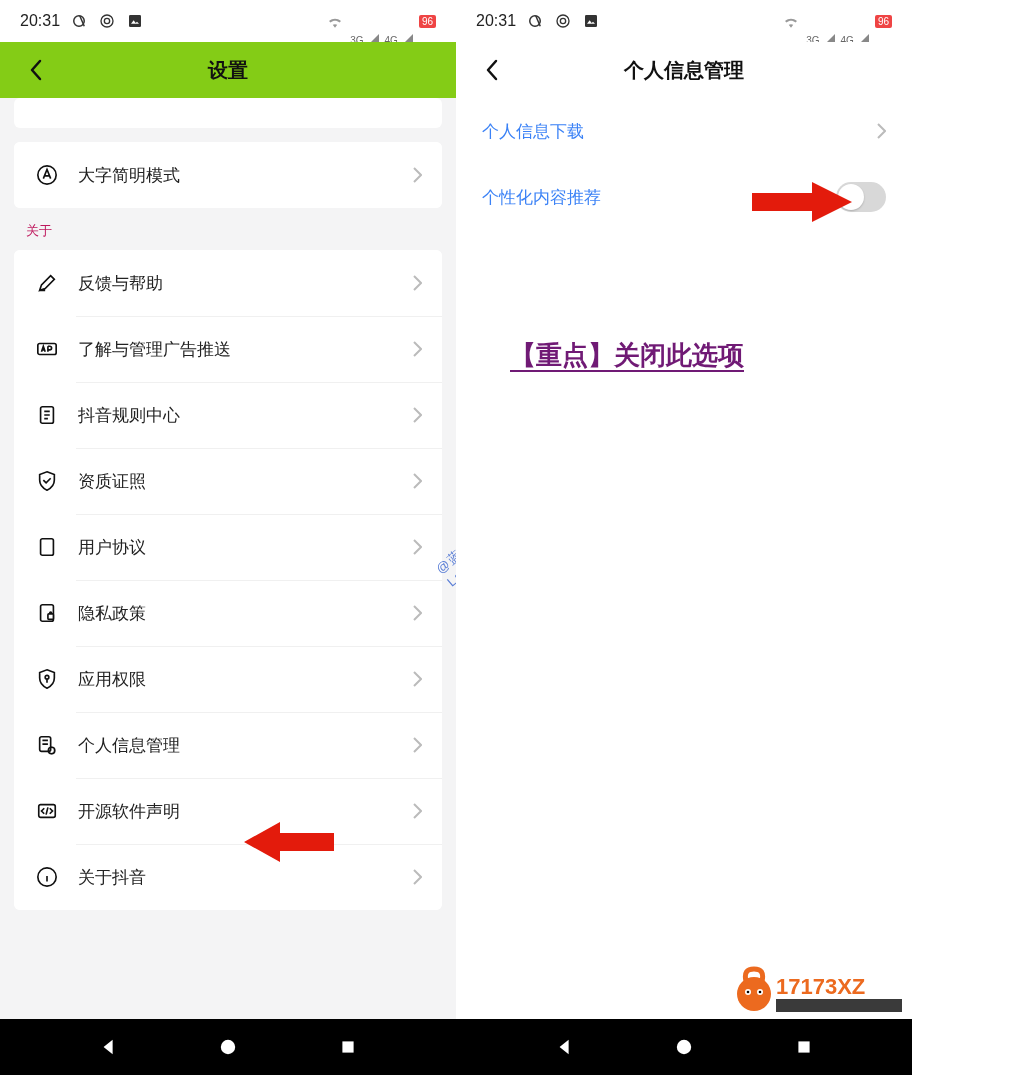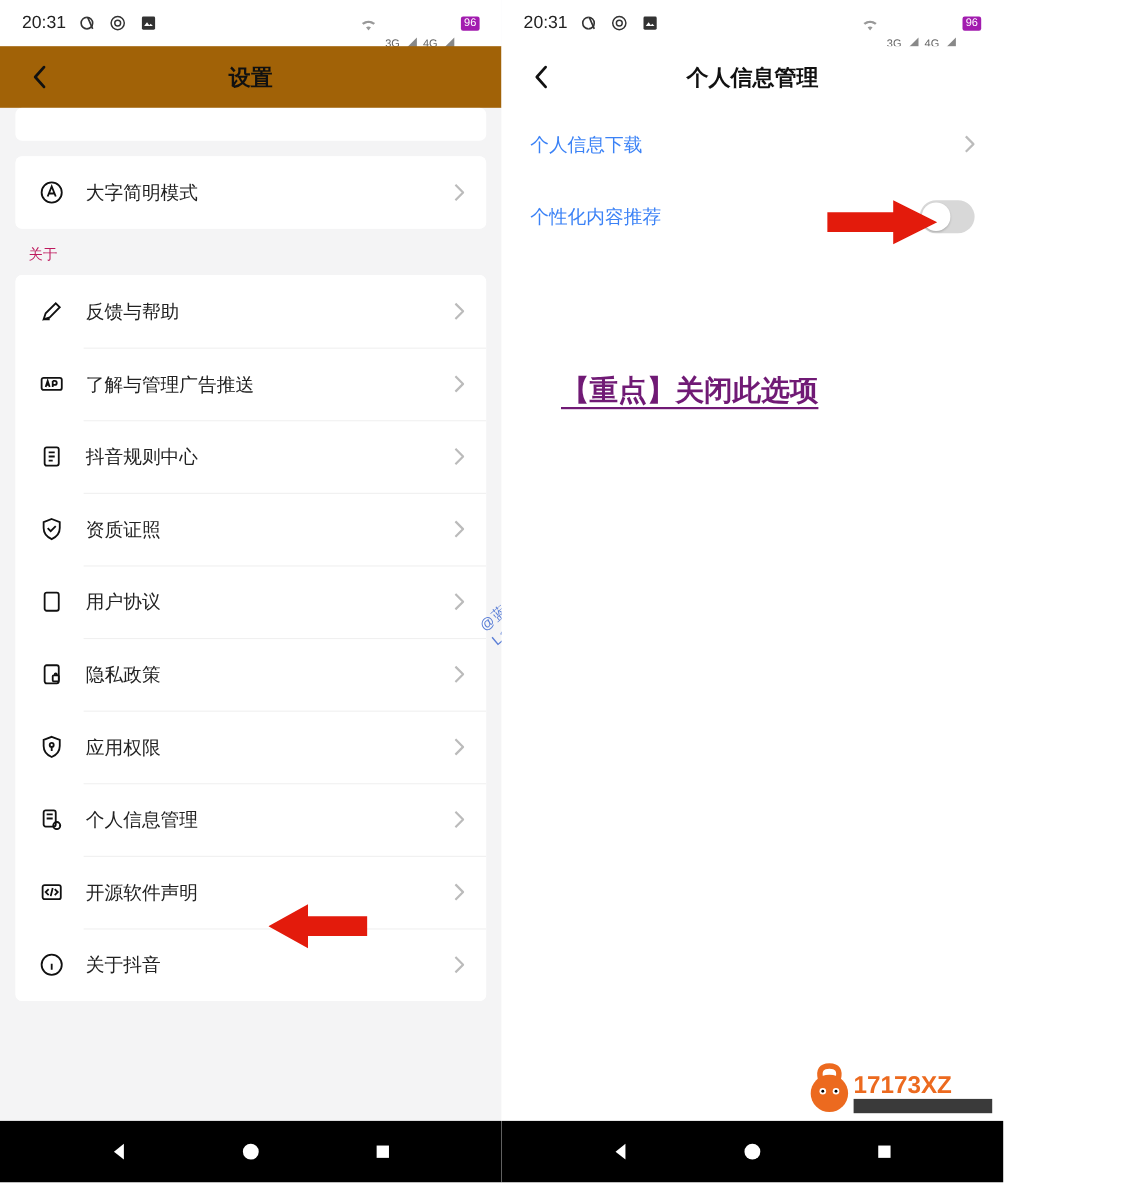--- a/index.html
+++ b/index.html
@@ -10,24 +10,24 @@
   .phone-right { background: #fff; }
 
   
   .statusbar { height: 42px; display: flex; align-items: center; justify-content: space-between; padding: 0 20px; font-size: 16px; font-weight: 500; color: #222; background: transparent; }
   .phone-left .statusbar { background: #fff; }
   .status-left { display: flex; align-items: center; gap: 10px; }
   .status-right { display: flex; align-items: center; gap: 6px; }
   .status-ico { width: 18px; height: 18px; display: inline-flex; align-items: center; justify-content: center; }
   .sig { font-size: 10px; color: #666; display: inline-flex; align-items: center; gap: 2px; margin-top: 38px; }
   .sig .tri { width:0; height:0; border-style: solid; border-width: 0 0 13px 13px; border-color: transparent transparent #888 transparent; }
-  .batt { background:#a21caf; color:#fff; font-size:10px; padding:1px 3px; border-radius:2px; }
-
-  
-  .header { height: 56px; display: flex; align-items: center; position: relative; padding: 0 20px; background: #a16207; }
+  .batt { background:#ef4444; color:#fff; font-size:10px; padding:1px 3px; border-radius:2px; }
+
+  
+  .header { height: 56px; display: flex; align-items: center; position: relative; padding: 0 20px; background: #84cc16; }
   .phone-right .header { background: #fff; }
   .back { width: 32px; height: 32px; display:flex; align-items:center; justify-content:center; }
   .title { position:absolute; left:50%; transform:translateX(-50%); font-size: 20px; font-weight: 600; color: #111; }
 
   
   .content { flex: 1; overflow: hidden; position: relative; }
   .card { background: #fff; border-radius: 6px; margin: 0 14px; overflow: hidden; }
   .partial-card { background:#fff; border-radius:6px; margin:0 14px; height:30px; margin-bottom:14px; }
   .section-label { font-size: 13px; color: #be185d; padding: 14px 26px 10px; }
 

